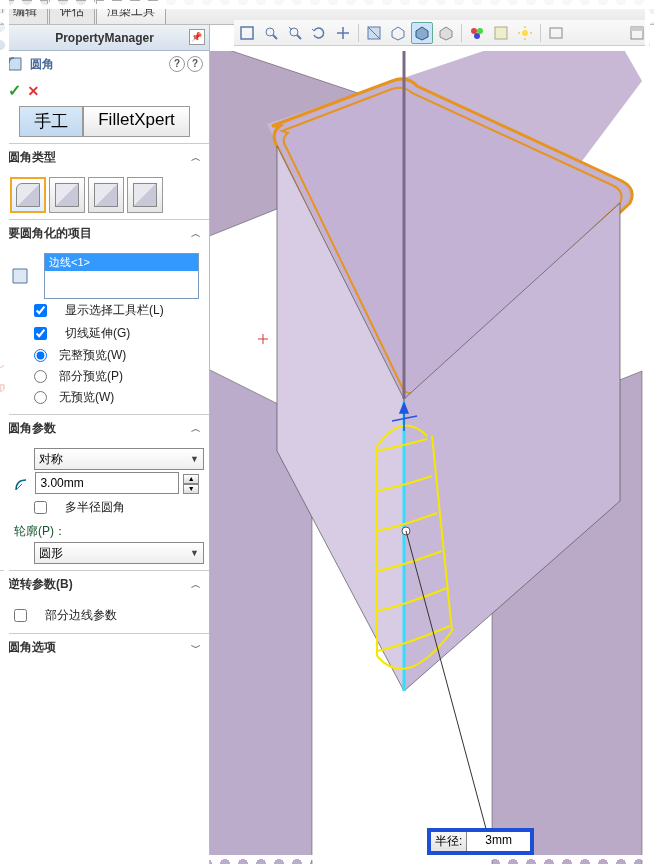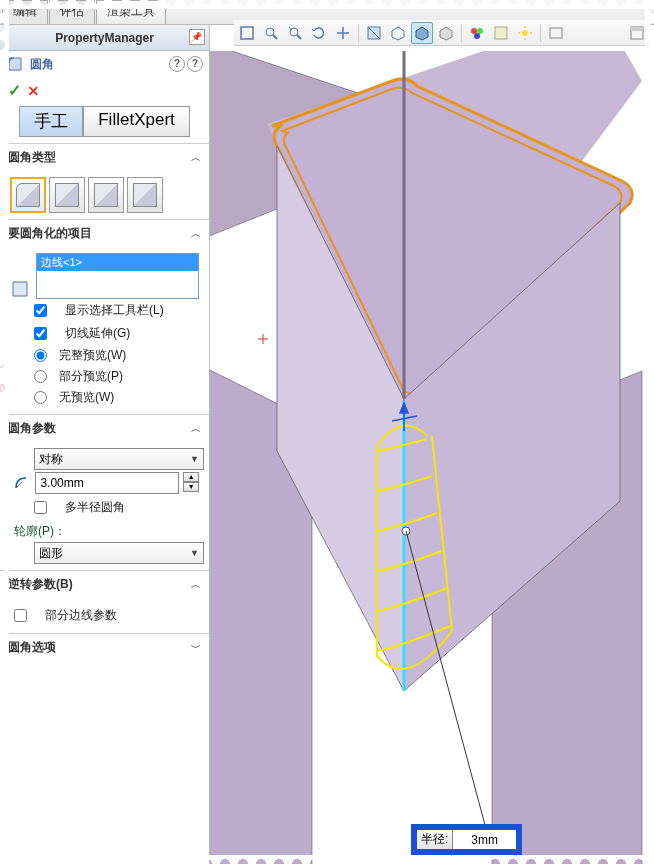--- a/index.html
+++ b/index.html
@@ -24,38 +24,38 @@
 .mode-tab{padding:3px 14px;border:1px solid #999;background:linear-gradient(#fff,#e8e8e8);font-size:17px}
 .mode-tab.active{background:linear-gradient(#d8e8f8,#c0d8f0)}
 .section{border-top:1px solid #ccc}
 .sec-head{padding:5px 8px;font-weight:bold;color:#333;background:#fff;display:flex;align-items:center;cursor:pointer}
 .sec-head .chev{margin-left:auto;color:#777;font-size:10px}
 .sec-body{padding:6px 10px}
 .type-btns{display:flex;gap:3px}
 .type-btn{width:36px;height:36px;border:1px solid #999;background:linear-gradient(#fff,#e4e4e4);display:flex;align-items:center;justify-content:center;cursor:pointer}
 .type-btn.active{border:2px solid #f5a623;background:linear-gradient(#fff,#def)}
 .cube-ico{width:24px;height:24px;background:linear-gradient(135deg,#e8e8ef 50%,#c8c8d8 50%);border:1px solid #888}
-.selbox{display:flex;gap:6px;align-items:flex-end}
+.selbox{display:flex;gap:14px;align-items:center}
 .sel-icon{width:20px;height:20px;flex-shrink:0}
 .sel-list{flex:1;height:46px;border:1px solid #7a9ac0;background:#fff}
 .sel-item{background:#3399ff;color:#fff;padding:1px 4px;font-size:11px}
 .chk-row{display:flex;align-items:center;gap:18px;padding:3px 0 3px 24px;font-size:12px;color:#222}
 .chk-row input{margin:0}
 .rad-row{display:flex;align-items:center;gap:12px;padding:2px 0 2px 24px;font-size:12px;color:#222}
 .combo{width:170px;height:22px;border:1px solid #888;background:linear-gradient(#fff,#eee);padding:2px 4px;display:flex;align-items:center;justify-content:space-between;margin-left:24px}
 .combo .arr{font-size:9px;color:#444}
-.spin-row{display:flex;align-items:flex-start;gap:4px;padding:2px 0 2px 2px}
+.spin-row{display:flex;align-items:flex-end;gap:4px;padding:2px 0 2px 2px}
 .spin-ico{width:20px;height:20px;display:flex;align-items:center;justify-content:center}
 .spin{width:148px;height:22px;border:1px solid #888;background:#fff;padding:2px 4px;display:flex;align-items:center}
 .spin-btns{width:16px;display:flex;flex-direction:column}
 .spin-btns span{height:10px;border:1px solid #888;background:linear-gradient(#fff,#ddd);font-size:7px;text-align:center;line-height:8px}
 .lbl{padding:4px 0 2px 4px;color:#14532d}
 .viewport{flex:1;background:#fff;position:relative;overflow:hidden;margin-top:26px}
 .viewport svg{width:100%;height:100%}
-.callout{position:absolute;right:132px;bottom:14px;display:flex;align-items:center;background:#fff;border:6px solid #1d4ed8;font-size:11px}
+.callout{position:absolute;right:120px;bottom:14px;display:flex;background:#fff;border:4px solid #1d4ed8;font-size:11px}
 .callout .lab{background:linear-gradient(#f8f8f8,#e4e4e4);padding:1px 4px;border-right:1px solid #888}
 .callout .val{padding:1px 18px}
 .watermark{position:absolute;left:-10px;top:380px;font-size:18px;color:#d88;opacity:.35;font-weight:bold;pointer-events:none;font-family:KaiTi,serif}
 .watermark2{position:absolute;left:-5px;top:355px;font-size:14px;color:#d55;opacity:.3;pointer-events:none}
 
 
 .scallop{position:absolute;inset:0;pointer-events:none;z-index:200}
 .scallop-edge{position:absolute;background:radial-gradient(circle at center,transparent 5px,#fff 5px);background-size:18px 18px}
 .scallop-t{top:-9px;left:0;right:0;height:18px;background-position:0 0}
 .scallop-b{bottom:-9px;left:0;right:0;height:18px}

